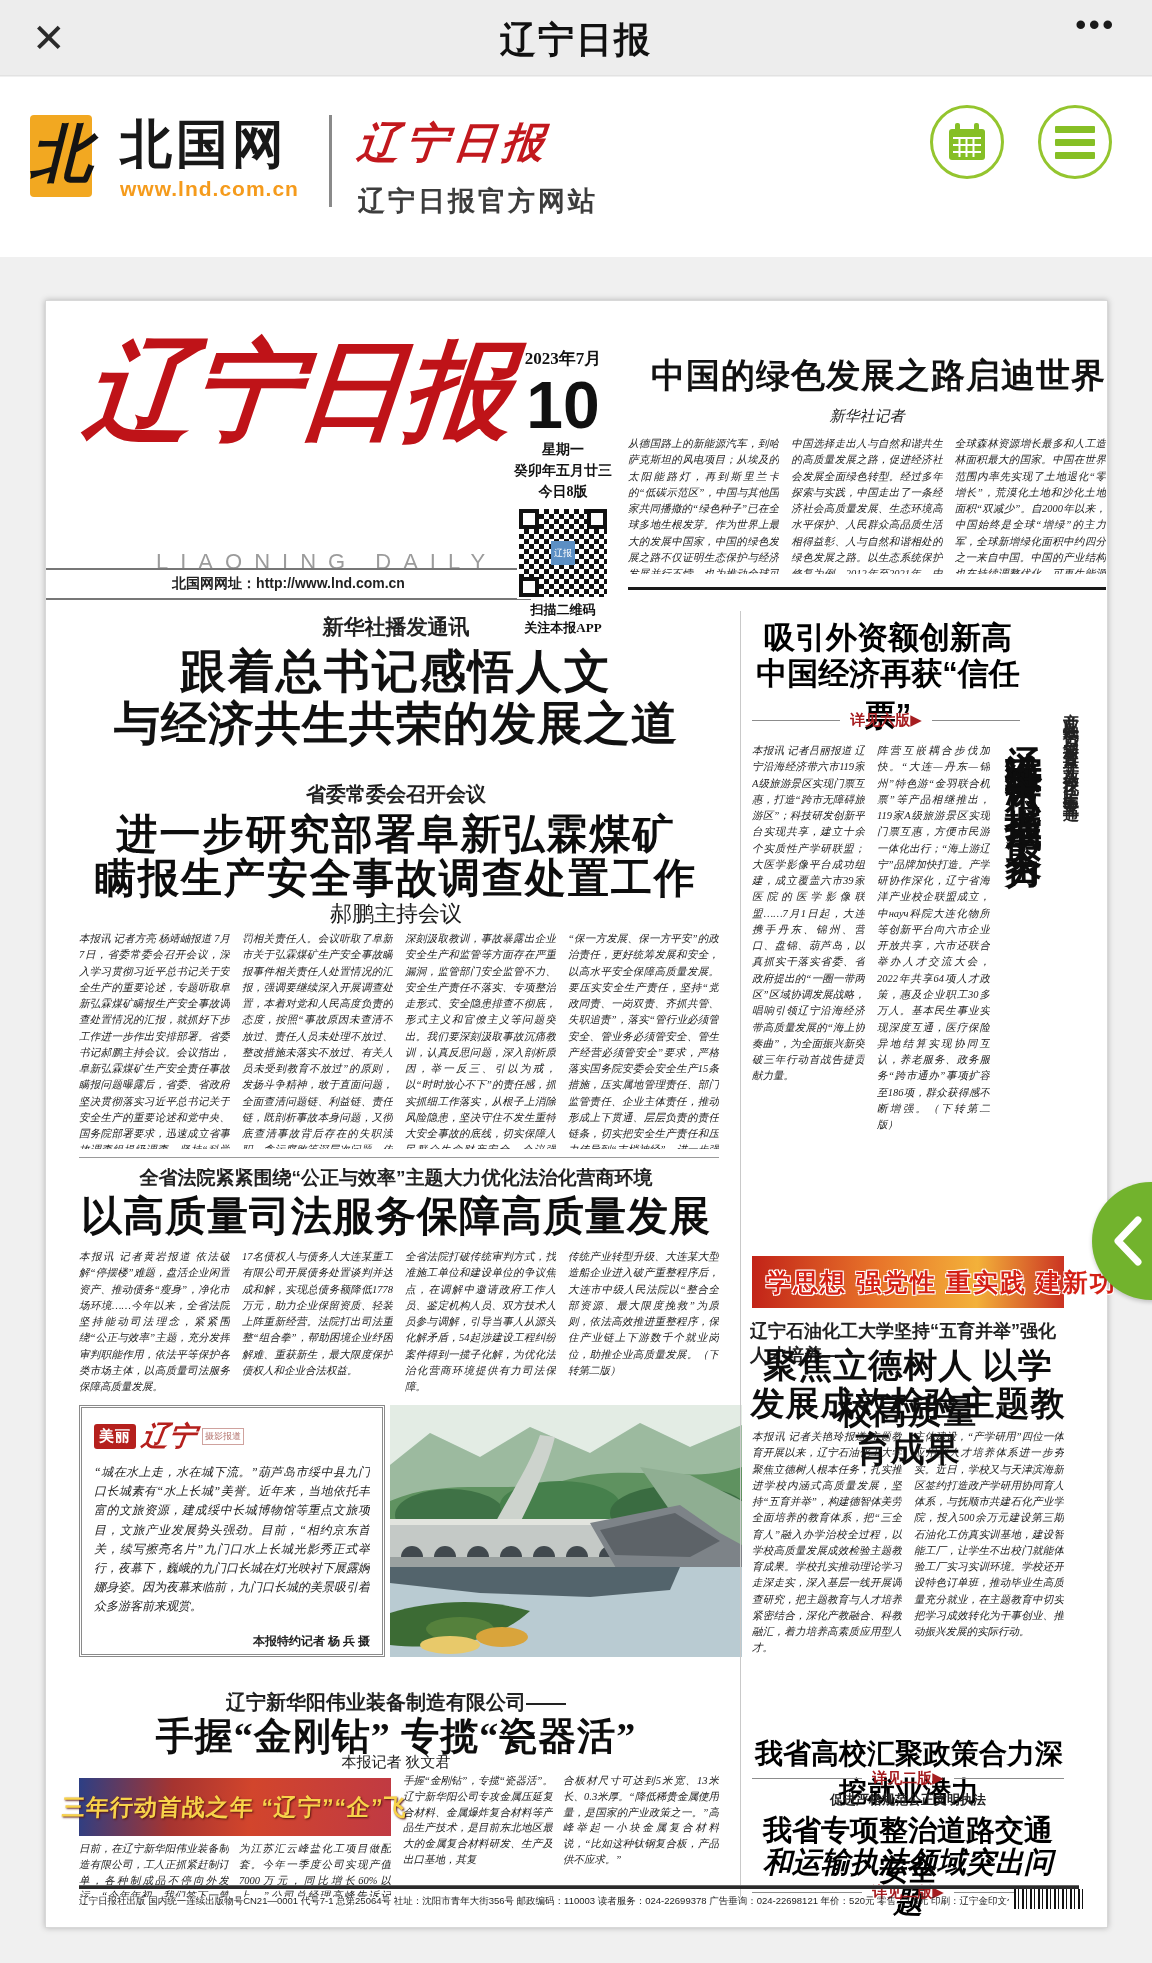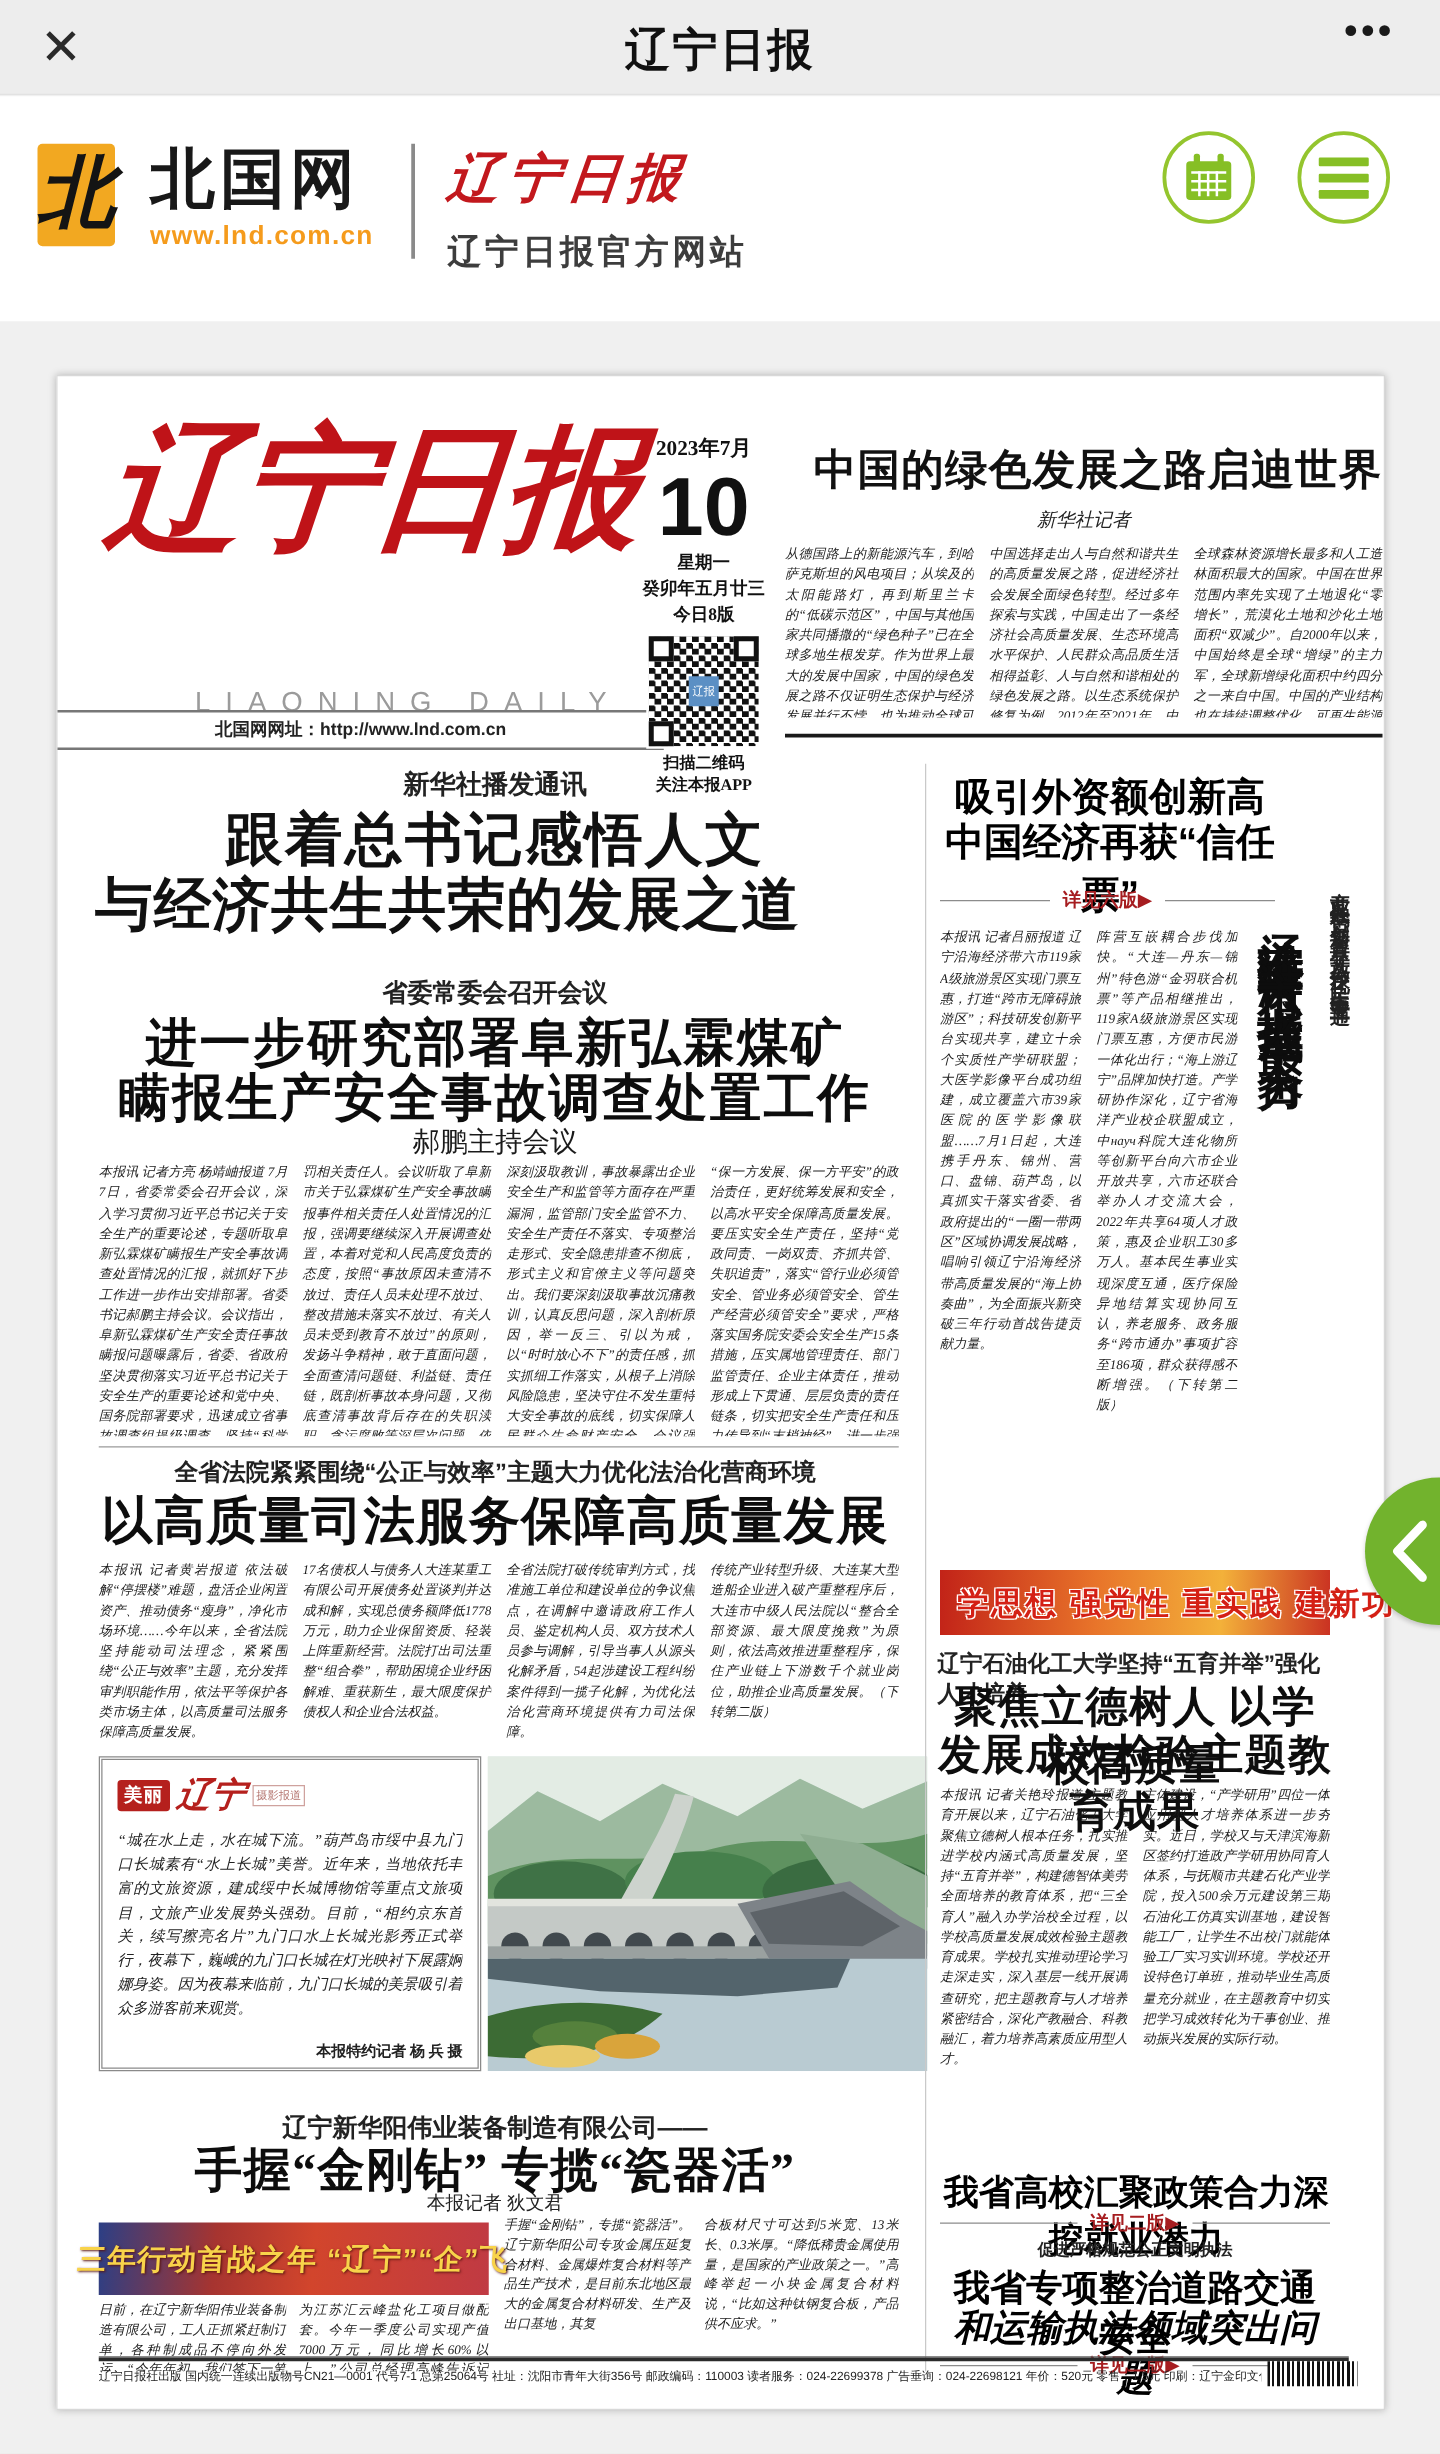--- a/index.html
+++ b/index.html
@@ -62,21 +62,21 @@
   .gd-rule { left:582px; top:286px; width:478px; }
 
   .vrule { width:1px; background:#c9c9c9; }
 
   .jump-row { display:flex; align-items:center; gap:10px; color:#a61d20; font-size:15px; font-weight:bold; font-family:"Liberation Sans",sans-serif;}
   .jump-row::before,.jump-row::after { content:""; flex:1; border-top:1px solid #8c8c8c; }
 
   
   .zsj-kicker { left:30px; top:312px; width:640px; text-align:center; font-size:21px; }
   .zsj-h1 { left:30px; top:340px; width:640px; text-align:center; font-size:46px; letter-spacing:2px;}
-  .zsj-h2 { left:30px; top:392px; width:640px; text-align:left; font-size:46px; letter-spacing:1px;}
+  .zsj-h2 { left:30px; top:392px; width:640px; text-align:center; font-size:46px; letter-spacing:1px;}
   .zsj-jump { left:40px; top:444px; width:620px; }
   .fx-kicker { left:30px; top:480px; width:640px; text-align:center; font-size:20px; }
   .fx-h1 { left:30px; top:506px; width:640px; text-align:center; font-size:41px; letter-spacing:2px;}
   .fx-h2 { left:30px; top:550px; width:640px; text-align:center; font-size:41px; letter-spacing:2px;}
   .fx-sub { left:30px; top:598px; width:640px; text-align:center; font-size:22px; font-family:"Liberation Sans",sans-serif; color:#1a1a1a;}
   .fx-cols { left:33px; top:630px; width:640px; height:218px;}
   .sep-1 { left:33px; top:856px; width:640px; border-top:1px solid #9a9a9a;}
   .sf-kicker { left:30px; top:864px; width:640px; text-align:center; font-size:19px;}
   .sf-h { left:30px; top:888px; width:640px; text-align:center; font-size:41px; letter-spacing:1px;}
   .sf-cols { left:33px; top:948px; width:640px; height:148px;}

